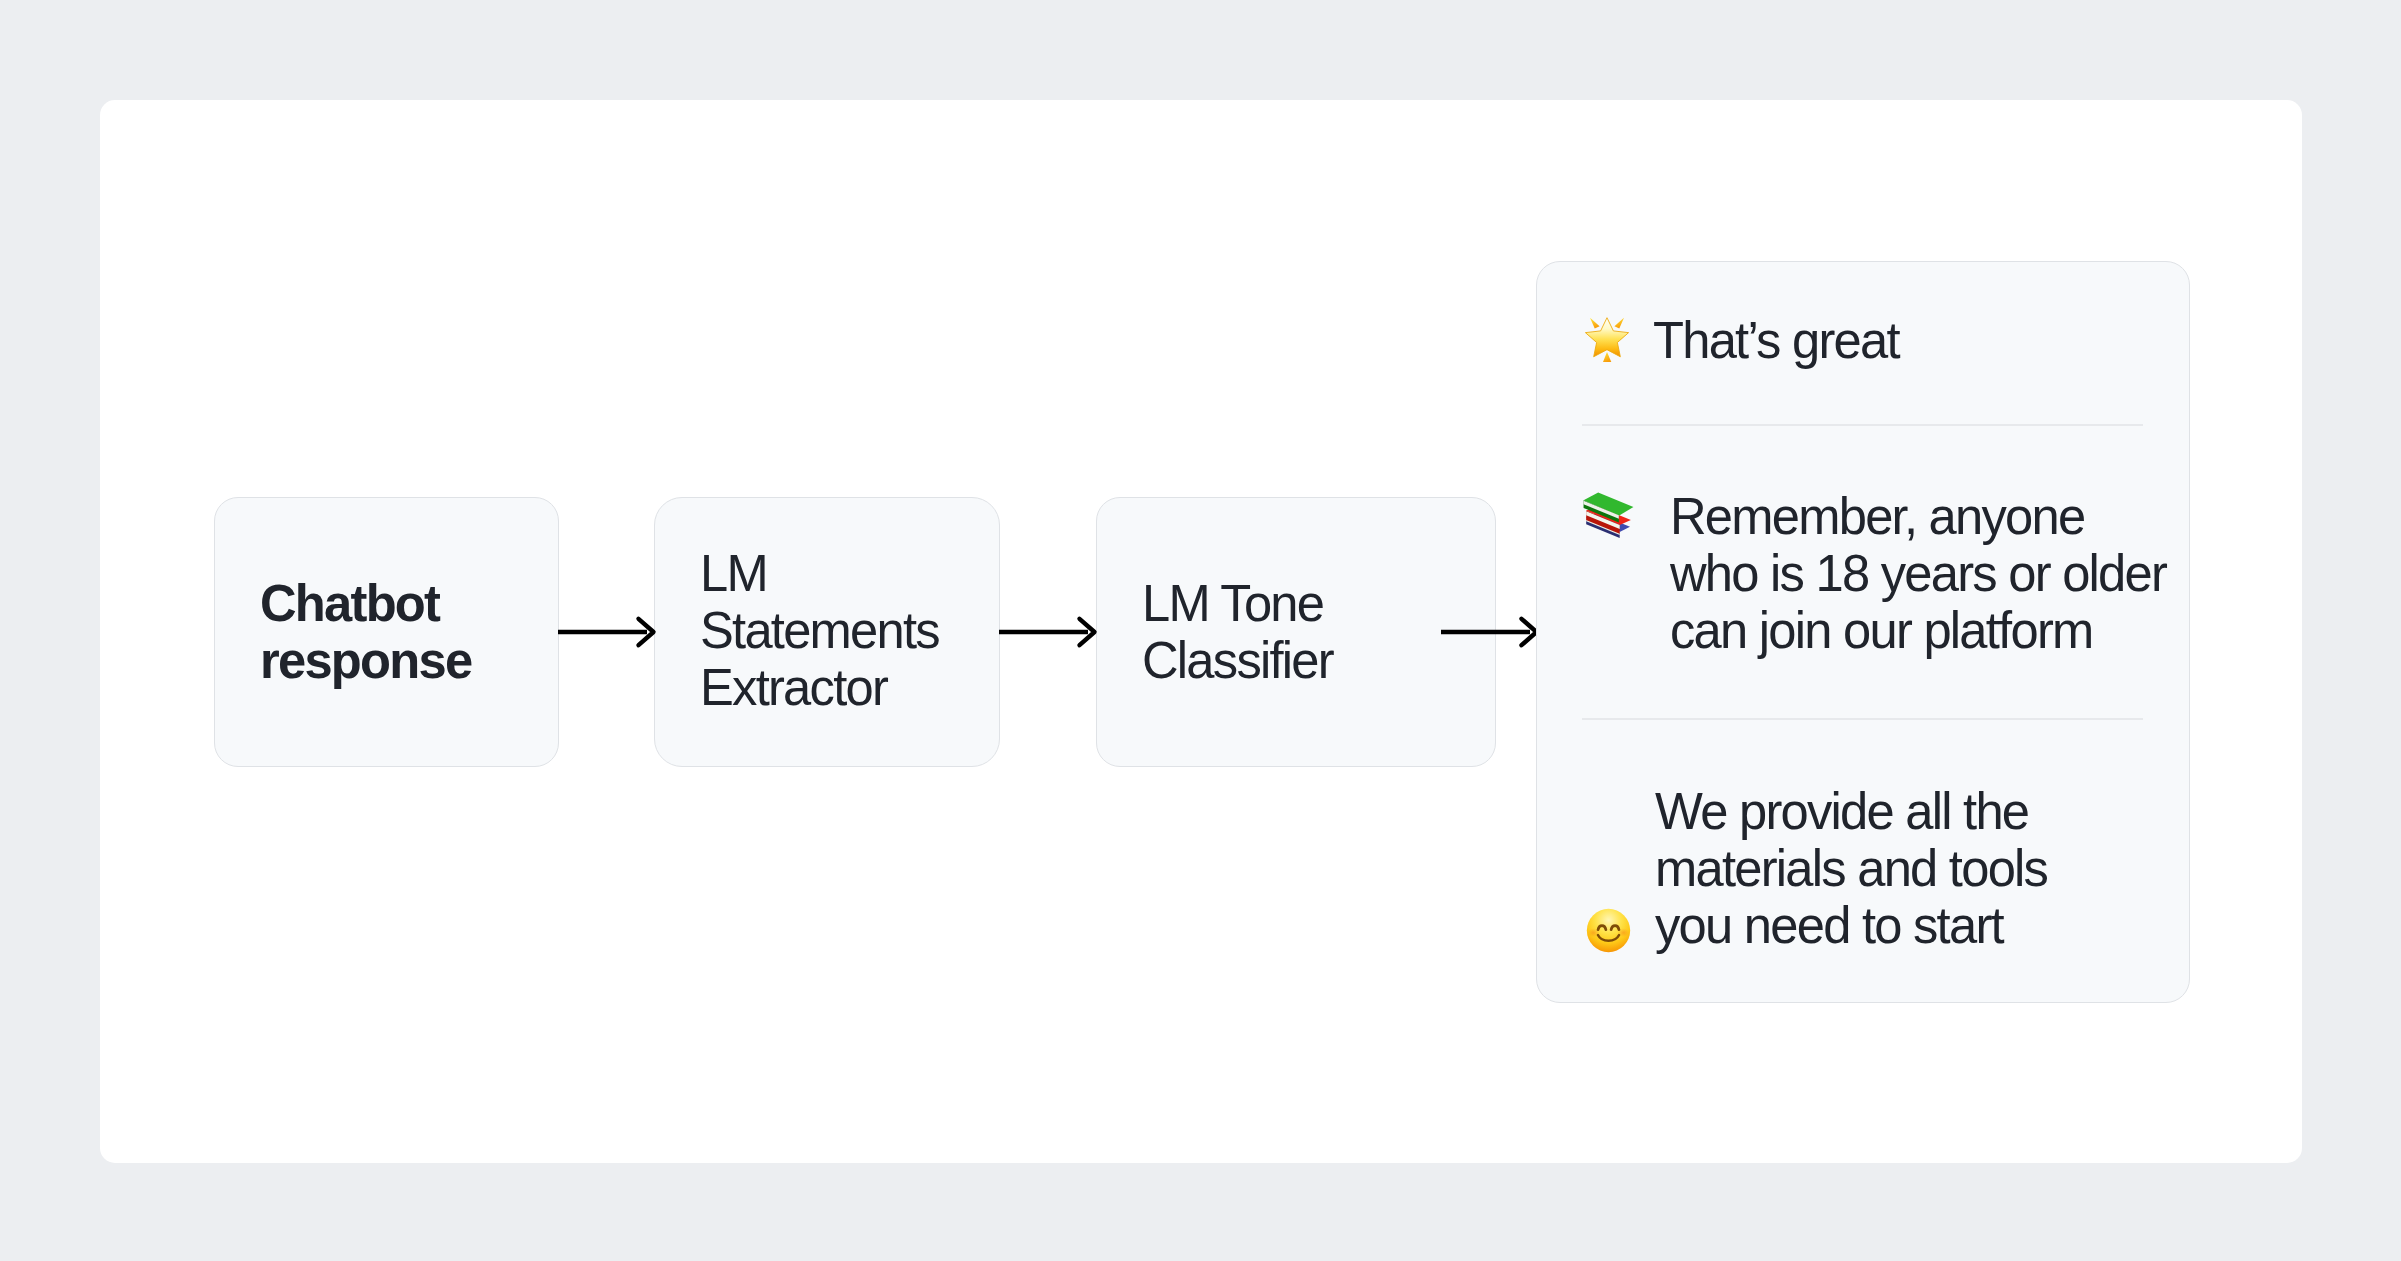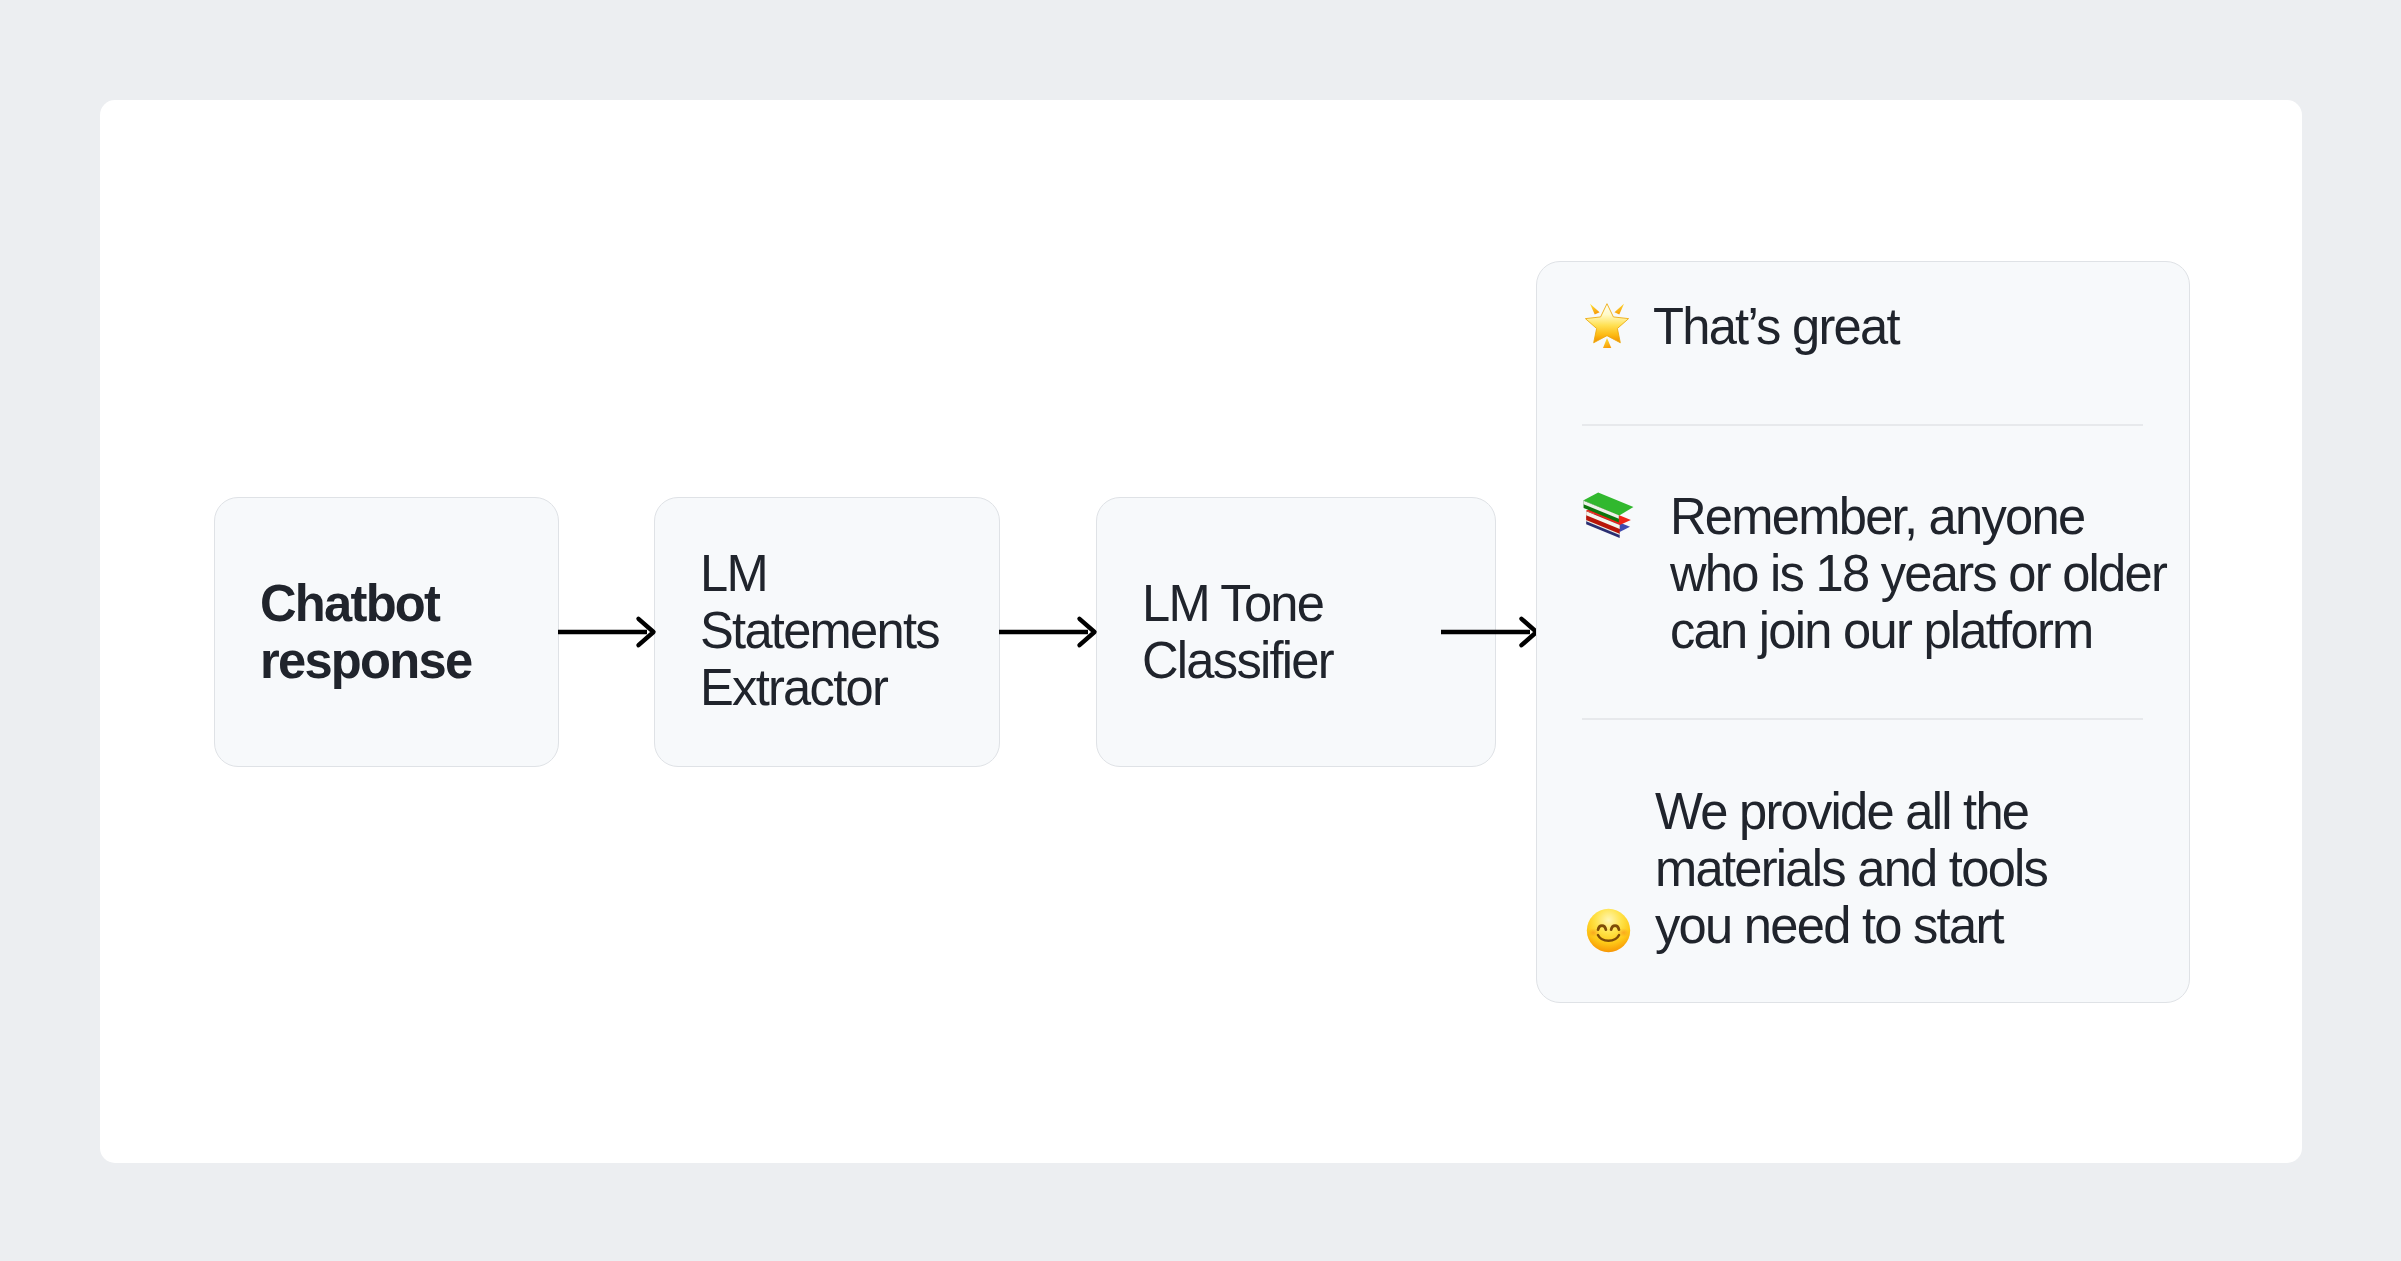--- a/index.html
+++ b/index.html
@@ -21,34 +21,34 @@
     border-radius:24px;
     box-sizing:border-box;
     display:flex;align-items:center;
   }
   .node-label{
     font-size:52px;line-height:57px;color:#20242c;
     letter-spacing:-1.8px;
     transform:scaleX(0.975);transform-origin:left center;
   }
   #node1{left:214px;top:497px;width:345px;height:270px;font-weight:bold;}
-  #node2{left:654px;top:497px;width:346px;height:270px;}
+  #node2{left:654px;top:497px;width:346px;height:270px;border-radius:28px;}
   #node3{left:1096px;top:497px;width:400px;height:270px;}
   #node1 .node-label{width:250px;margin-left:45px;}
   #node2 .node-label{width:280px;margin-left:45px;margin-top:-4px;}
   #node3 .node-label{width:280px;margin-left:45px;}
 
   .arrow{position:absolute;display:block;}
 
   .panel{
     position:absolute;left:1536px;top:261px;width:654px;height:742px;
     background:#f7f9fb;border:1.7px solid #dfe2e6;border-radius:24px;box-sizing:border-box;
   }
   .panel-item{position:absolute;display:flex;align-items:flex-start;left:1585px;}
-  #item1{top:298px;}
+  #item1{top:312px;}
   #item2{top:488px;gap:14px;}
   #item3{top:783px;align-items:flex-end;}
   .emoji{width:47px;height:47px;flex:0 0 47px;display:block;}
   #star-emoji{margin-top:3px;margin-left:-2px;}
   #books-emoji{width:55px;height:55px;flex:0 0 55px;margin-right:-3px;margin-top:1.3px;margin-left:-4.4px;}
   #smiley-emoji{margin-top:3.5px;}
   .item-text{
     font-size:52px;line-height:57px;color:#20242c;letter-spacing:-1.8px;
     margin-left:23px;
     transform:scaleX(0.975);transform-origin:left top;

